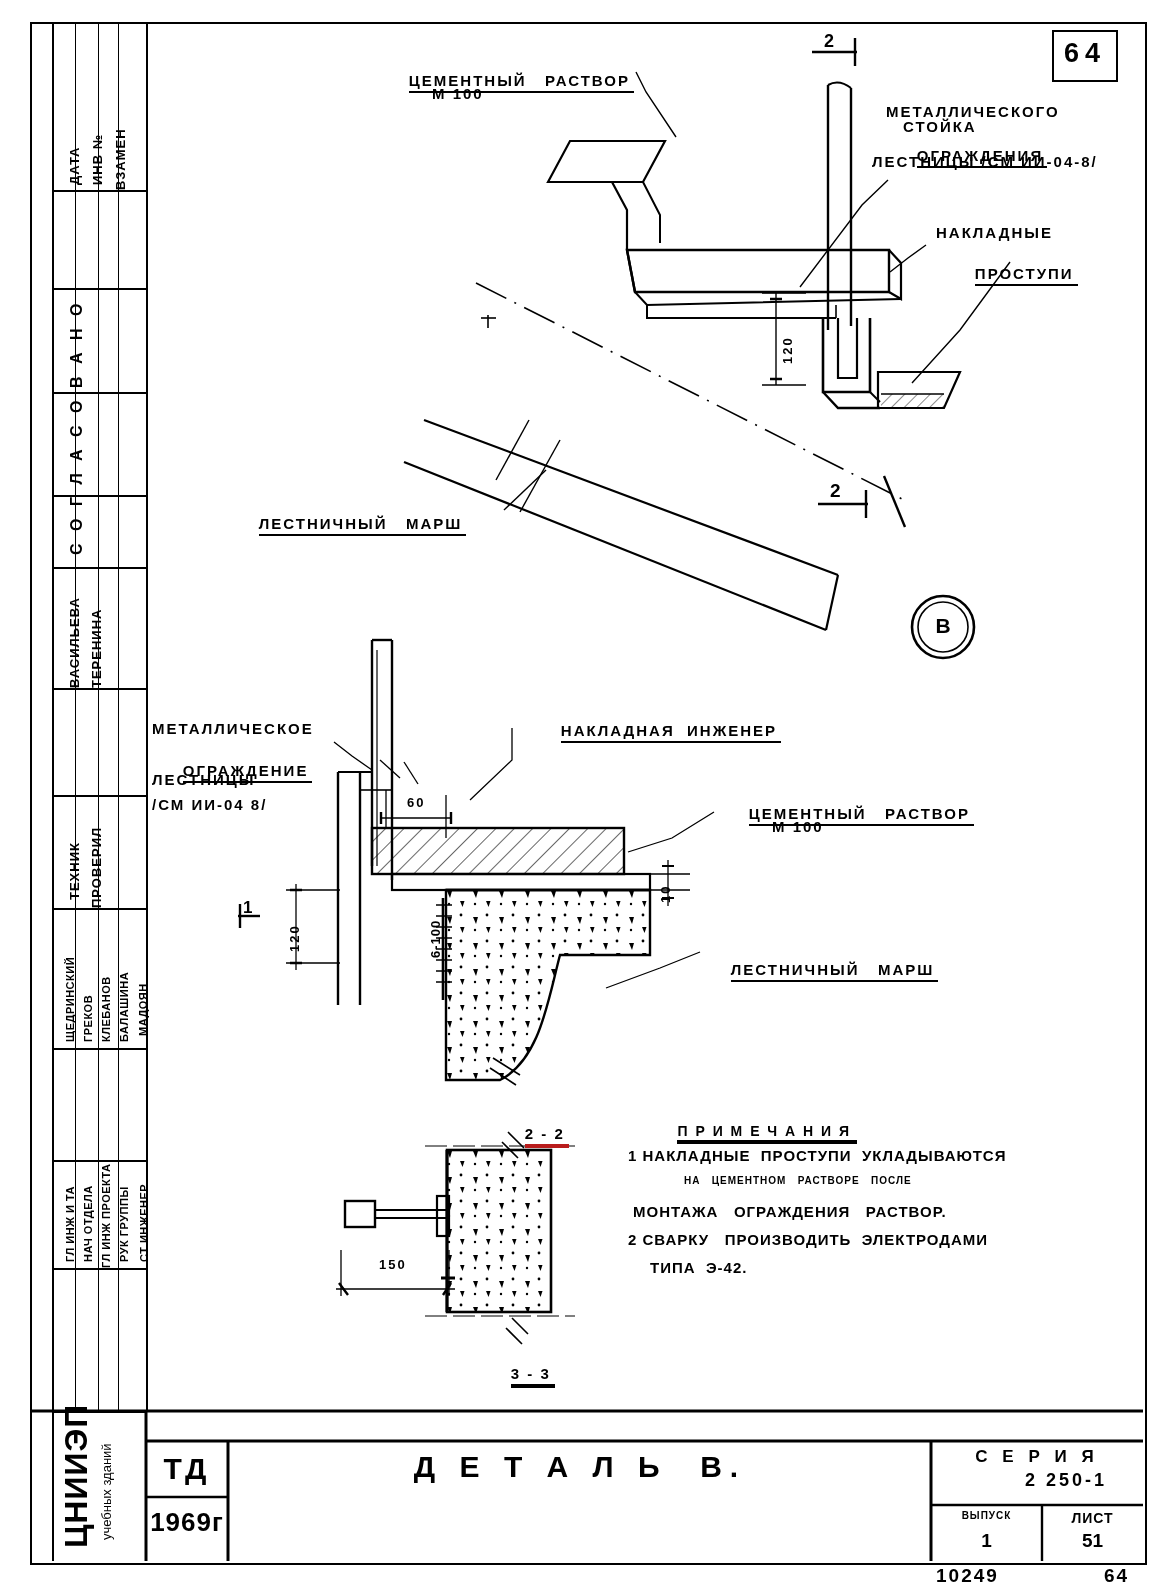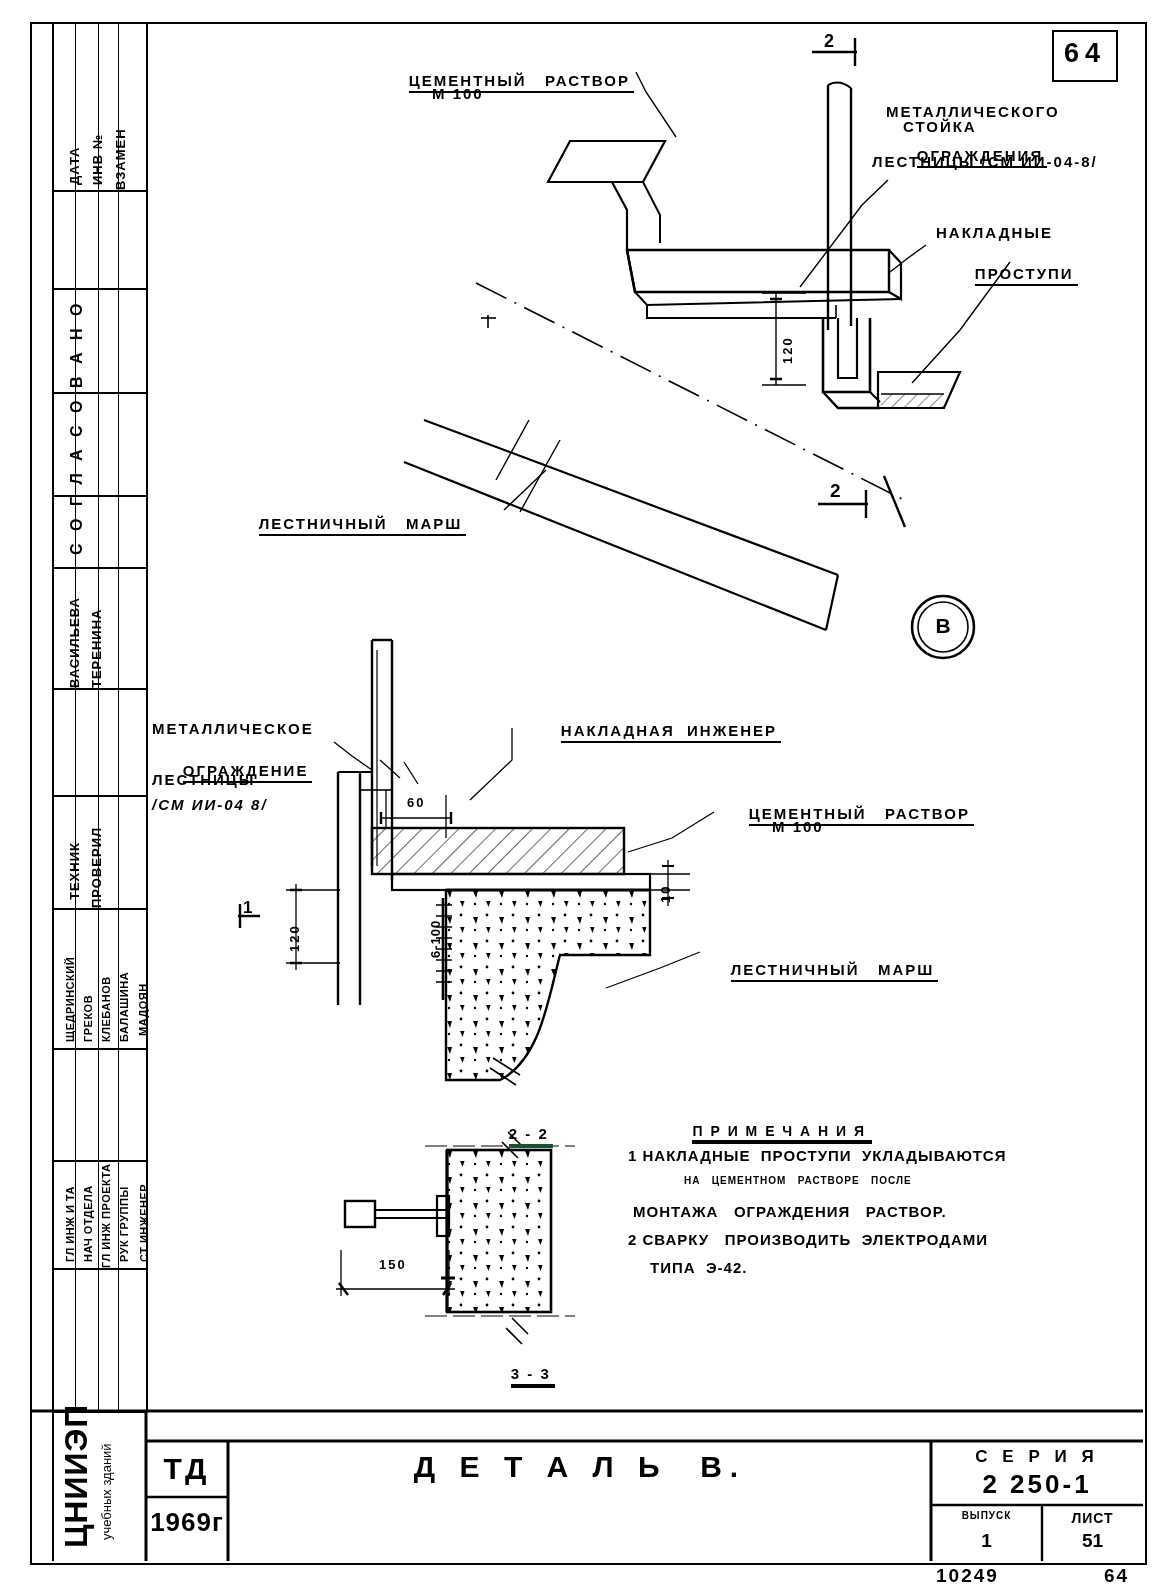--- a/index.html
+++ b/index.html
@@ -279,21 +279,21 @@
   <div class="txt" style="left:824px;top:31px;font-size:18px;">2</div>
   <div class="txt" style="left:830px;top:480px;font-size:19px;">2</div>
 
   <div class="txt ctr" style="left:913px;top:614px;width:60px;font-size:21px;letter-spacing:0;">В</div>
 
   <div class="txt" style="left:152px;top:720px;">МЕТАЛЛИЧЕСКОЕ</div>
   <div class="txt" style="left:152px;top:745px;">
      <span class="ul" style="display:inline-block;padding-right:4px;">ОГРАЖДЕНИЕ</span>
   </div>
   <div class="txt" style="left:152px;top:771px;">ЛЕСТНИЦЫ</div>
-  <div class="txt" style="left:152px;top:796px;font-style:italic;">/СМ ИИ-04 8/</div>
+  <div class="txt" style="left:152px;top:796px;">/СМ ИИ-04 8/</div>
 
   <div class="txt" style="left:530px;top:705px;">
      <span class="ul" style="display:inline-block;padding-right:4px;">НАКЛАДНАЯ  ИНЖЕНЕР</span>
   </div>
 
   <div class="txt" style="left:718px;top:788px;">
      <span class="ul" style="display:inline-block;padding-right:4px;">ЦЕМЕНТНЫЙ   РАСТВОР</span>
   </div>
   <div class="txt" style="left:772px;top:818px;">М 100</div>
 
@@ -301,43 +301,43 @@
      <span class="ul" style="display:inline-block;padding-right:4px;">ЛЕСТНИЧНЫЙ   МАРШ</span>
   </div>
 
   <div class="txt sm" style="left:407px;top:796px;letter-spacing:2px;">60</div>
   <div class="txt sm rot90" style="left:659px;top:903px;letter-spacing:2px;">10</div>
   <div class="txt sm rot90" style="left:288px;top:952px;letter-spacing:2px;">120</div>
   <div class="txt sm rot90" style="left:429px;top:958px;letter-spacing:1px;">6-100</div>
   <div class="txt" style="left:243px;top:898px;font-size:17px;">1</div>
 
   <div class="txt" style="left:478px;top:1108px;">
-     <span class="ul" style="display:inline-block;padding-right:4px;border-bottom:4px solid #14532d;">2 - 2</span>
+     <span class="ul" style="display:inline-block;padding-right:4px;border-bottom:4px solid #b91c1c;margin-left:16px;">2 - 2</span>
   </div>
   <div class="txt" style="left:480px;top:1348px;">
      <span class="ul" style="display:inline-block;padding-right:4px;border-bottom:4px solid #000;">3 - 3</span>
   </div>
   <div class="txt sm" style="left:379px;top:1258px;letter-spacing:2px;">150</div>
 
   <div class="txt" style="left:648px;top:1107px;font-size:14px;">
-     <span class="ul" style="display:inline-block;padding-right:6px;border-bottom:4px solid #000;margin-left:15px;">П Р И М Е Ч А Н И Я</span>
+     <span class="ul" style="display:inline-block;padding-right:6px;border-bottom:4px solid #000;">П Р И М Е Ч А Н И Я</span>
   </div>
   <div class="txt" style="left:628px;top:1147px;font-size:15px;letter-spacing:1px;">1 НАКЛАДНЫЕ  ПРОСТУПИ  УКЛАДЫВАЮТСЯ</div>
   <div class="txt" style="left:684px;top:1175px;font-size:10px;letter-spacing:1px;">НА   ЦЕМЕНТНОМ   РАСТВОРЕ   ПОСЛЕ</div>
   <div class="txt" style="left:633px;top:1203px;font-size:15px;letter-spacing:1px;">МОНТАЖА   ОГРАЖДЕНИЯ   РАСТВОР.</div>
   <div class="txt" style="left:628px;top:1231px;font-size:15px;letter-spacing:1px;">2 СВАРКУ   ПРОИЗВОДИТЬ  ЭЛЕКТРОДАМИ</div>
   <div class="txt" style="left:650px;top:1259px;font-size:15px;letter-spacing:1px;">ТИПА  Э-42.</div>
 
   <div class="txt ctr" style="left:146px;top:1452px;width:82px;font-size:30px;letter-spacing:4px;">ТД</div>
   <div class="txt ctr" style="left:146px;top:1508px;width:82px;font-size:26px;letter-spacing:1px;">1969г</div>
 
   <div class="txt ctr" style="left:240px;top:1450px;width:680px;font-size:30px;letter-spacing:8px;">Д Е Т А Л Ь  В.</div>
 
   <div class="txt ctr" style="left:931px;top:1447px;width:212px;font-size:17px;letter-spacing:5px;">С Е Р И Я</div>
-  <div class="txt ctr" style="left:931px;top:1470px;width:212px;font-size:26px;letter-spacing:3px;">2 250-1</div>
+  <div class="txt ctr" style="left:931px;top:1470px;width:212px;font-size:18px;letter-spacing:3px;padding-left:29px;">2 250-1</div>
 
   <div class="txt ctr" style="left:931px;top:1510px;width:111px;font-size:10px;letter-spacing:1px;">ВЫПУСК</div>
   <div class="txt ctr" style="left:931px;top:1530px;width:111px;font-size:19px;letter-spacing:0;">1</div>
 
   <div class="txt ctr" style="left:1042px;top:1510px;width:101px;font-size:14px;letter-spacing:1px;">ЛИСТ</div>
   <div class="txt ctr" style="left:1042px;top:1530px;width:101px;font-size:19px;letter-spacing:0;">51</div>
 
   <div class="txt" style="left:936px;top:1565px;font-size:19px;letter-spacing:2px;">10249</div>
   <div class="txt" style="left:1104px;top:1565px;font-size:19px;letter-spacing:2px;">64</div>
 

